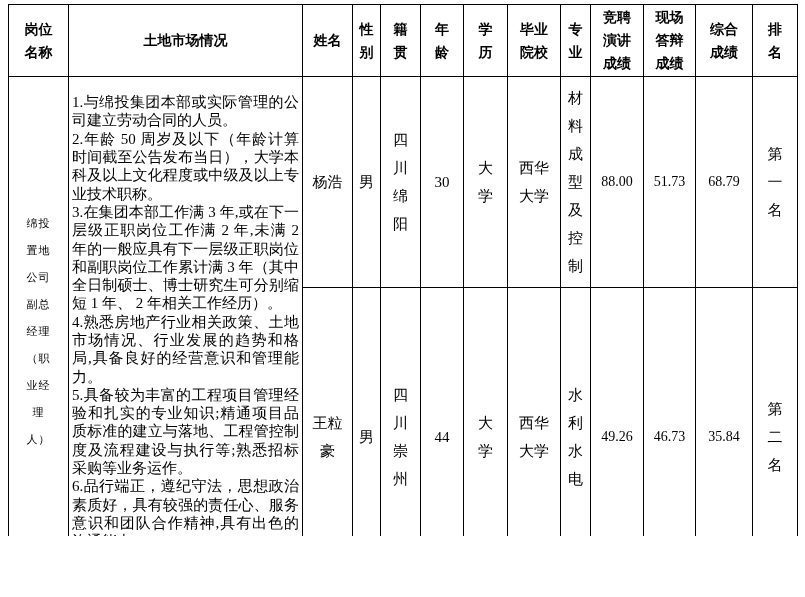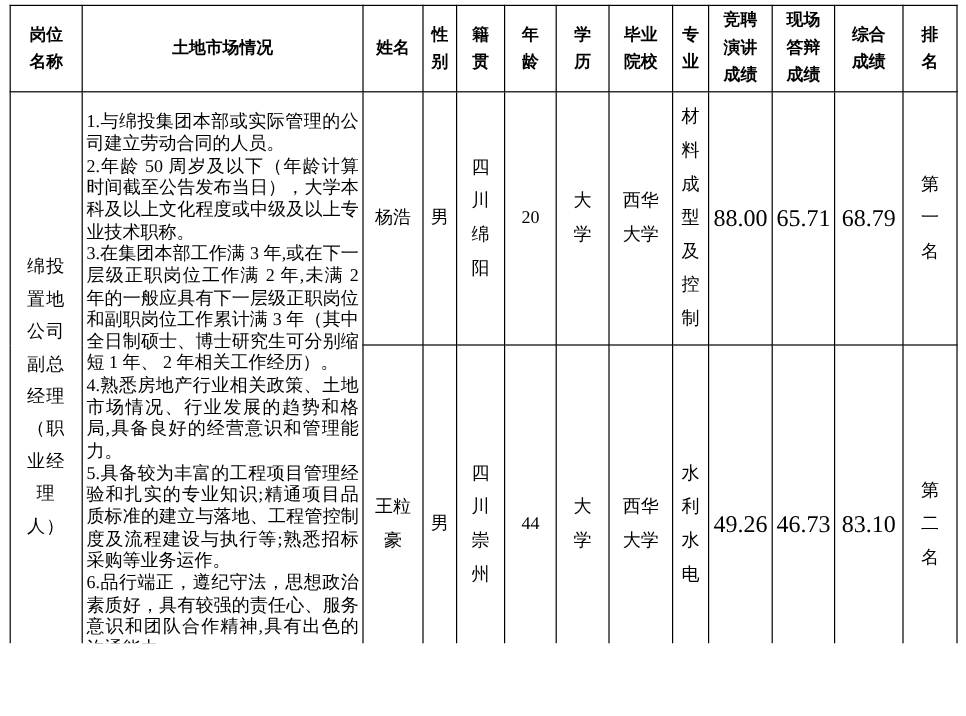--- a/index.html
+++ b/index.html
@@ -31,38 +31,38 @@
   .candidates th {
     font-weight: bold;
     font-size: 14px;
     line-height: 23px;
   }
   tr.header-row { height: 71px; }
   tr.row1 { height: 211px; }
   tr.row2 { height: 298px; }
 
   td.pos-cell {
-    font-size: 15px;
+    font-size: 11px;
     line-height: 27px;
     letter-spacing: 1px;
   }
   td.req-cell {
     text-align: justify;
     vertical-align: middle;
     font-size: 15px;
     line-height: 18.3px;
     padding: 2px 3px;
     white-space: pre-line;
   }
   td.data-cell {
     font-size: 15px;
     line-height: 28px;
   }
   td.score-cell {
-    font-size: 20px;
+    font-size: 14px;
     line-height: 18px;
     white-space: nowrap;
     border-radius: 19px;
   }
 
   
   .cutoff { position: absolute; top: 592px; left: 0; width: 805px; height: 5px; }
   .cutoff i { position: absolute; top: 0; height: 3px; background: #555; display: block; }
 </style>
 </head>
@@ -133,34 +133,34 @@
 4.熟悉房地产行业相关政策、土地市场情况、行业发展的趋势和格局,具备良好的经营意识和管理能力。
 5.具备较为丰富的工程项目管理经验和扎实的专业知识;精通项目品质标准的建立与落地、工程管控制度及流程建设与执行等;熟悉招标采购等业务运作。
 6.品行端正，遵纪守法，思想政治素质好，具有较强的责任心、服务意识和团队合作精神,具有出色的沟通能力。
 7.具有正常履行职责的身体条件。</td>
       <td class="data-cell">杨浩</td>
       <td class="data-cell">男</td>
       <td class="data-cell">四
 川
 绵
 阳</td>
-      <td class="data-cell">20</td>
+      <td class="data-cell">30</td>
       <td class="data-cell">大
 学</td>
       <td class="data-cell">西华
 大学</td>
       <td class="data-cell">材
 料
 成
 型
 及
 控
 制</td>
       <td class="score-cell">88.00</td>
-      <td class="score-cell">65.71</td>
+      <td class="score-cell">51.73</td>
       <td class="score-cell">68.79</td>
       <td class="data-cell">第
 一
 名</td>
     </tr>
 
     <tr class="row2">
       <td class="data-cell">王粒
 豪</td>
       <td class="data-cell">男</td>
@@ -172,21 +172,21 @@
       <td class="data-cell">大
 学</td>
       <td class="data-cell">西华
 大学</td>
       <td class="data-cell">水
 利
 水
 电</td>
       <td class="score-cell">49.26</td>
       <td class="score-cell">46.73</td>
-      <td class="score-cell">83.10</td>
+      <td class="score-cell">35.84</td>
       <td class="data-cell">第
 二
 名</td>
     </tr>
   </tbody>
     </table>
 
   <div class="cutoff">
     <i style="left:110px;width:4px"></i>
     <i style="left:168px;width:3px"></i>

